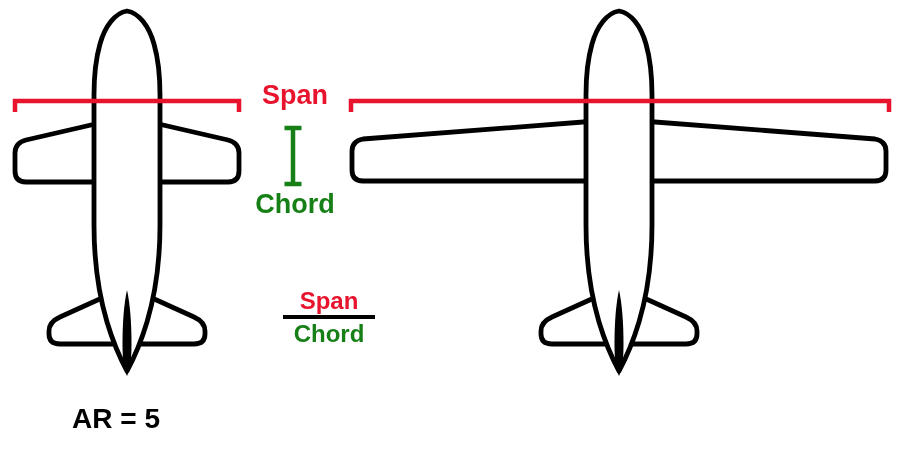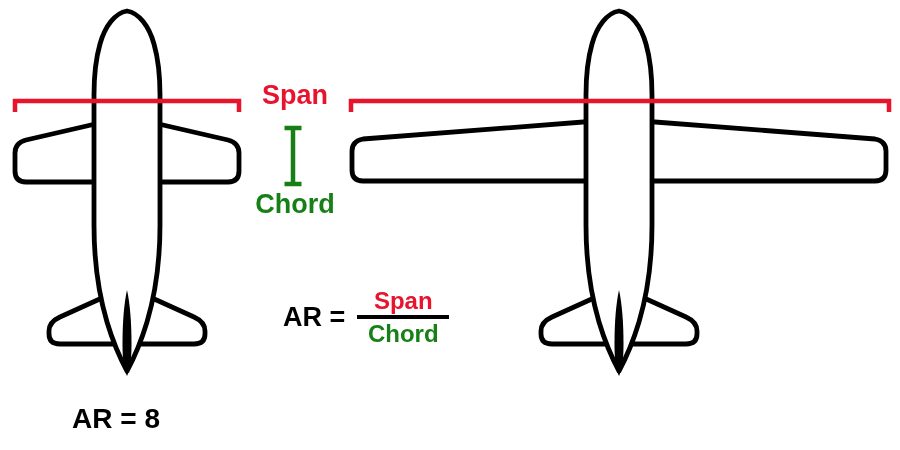--- a/index.html
+++ b/index.html
@@ -141,24 +141,23 @@
     <polyline class="measure-span" points="351,112 351,101 889,101 889,112"></polyline>
 
     <path class="measure-chord" d="M293 128 L293 184 M284.5 128 L301.5 128 M284.5 184 L301.5 184"></path>
   </svg>
 
   <div class="label span-label">Span</div>
 
   <div class="label chord-label">Chord</div>
 
   <div class="formula">
-    <span class="formula-lhs">AR =</span>
     <span class="fraction">
       <span class="numerator">Span</span>
       <span class="bar"></span>
       <span class="denominator">Chord</span>
     </span>
   </div>
 
-  <div class="caption caption-left">AR = 8</div>
+  <div class="caption caption-left">AR = 5</div>
 
 
 </div>
 
 </body></html>

